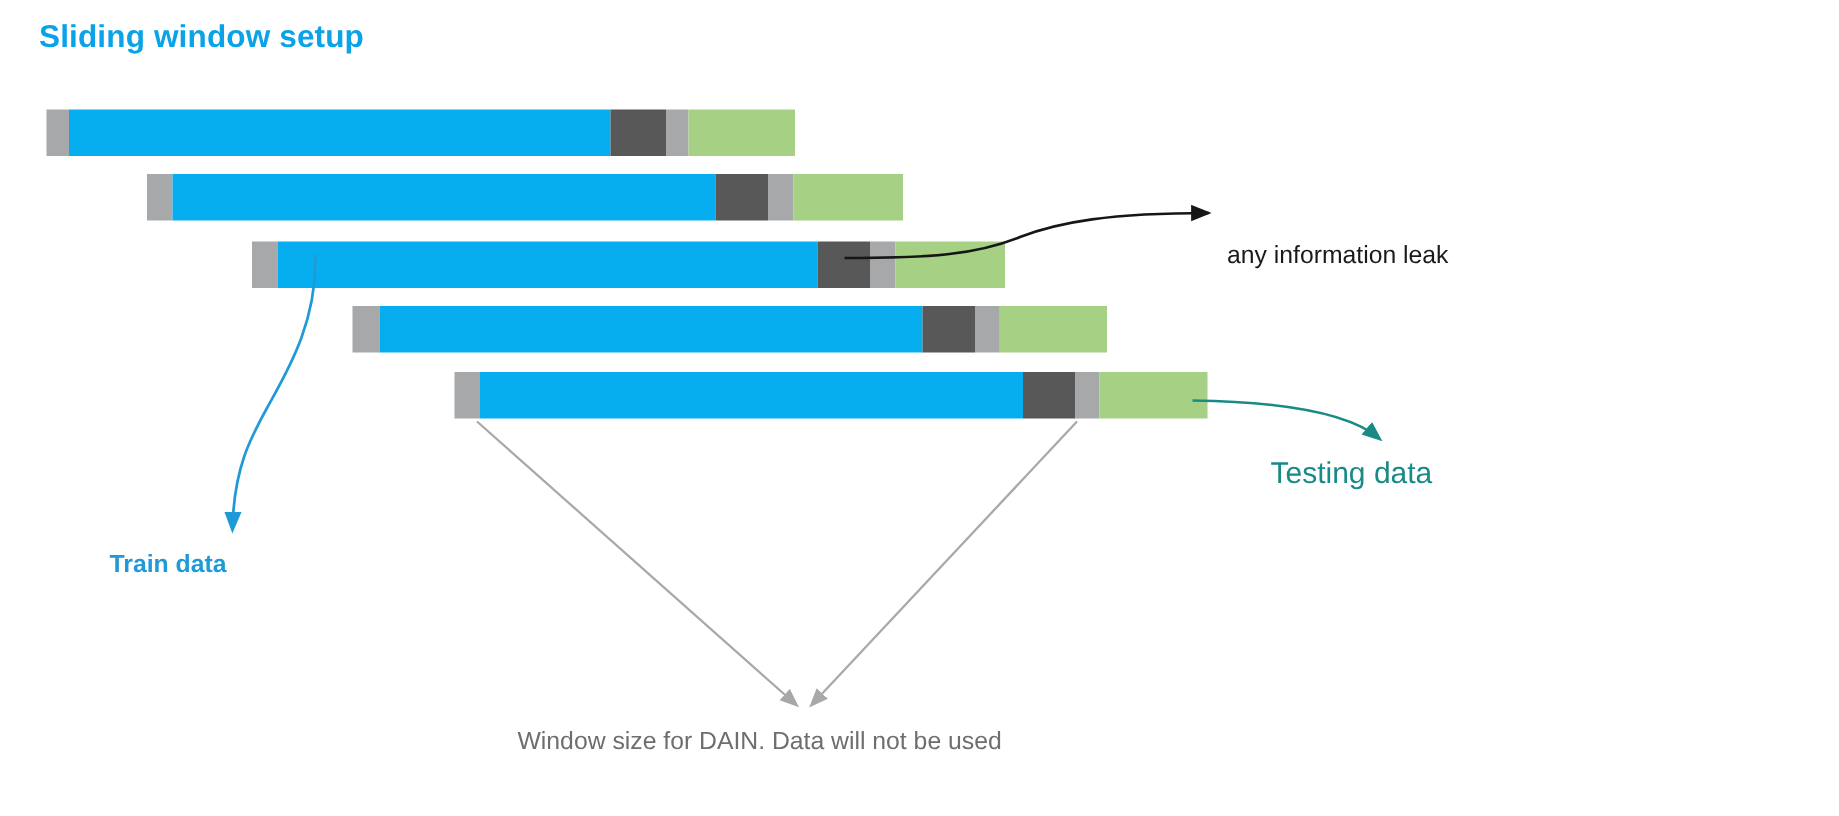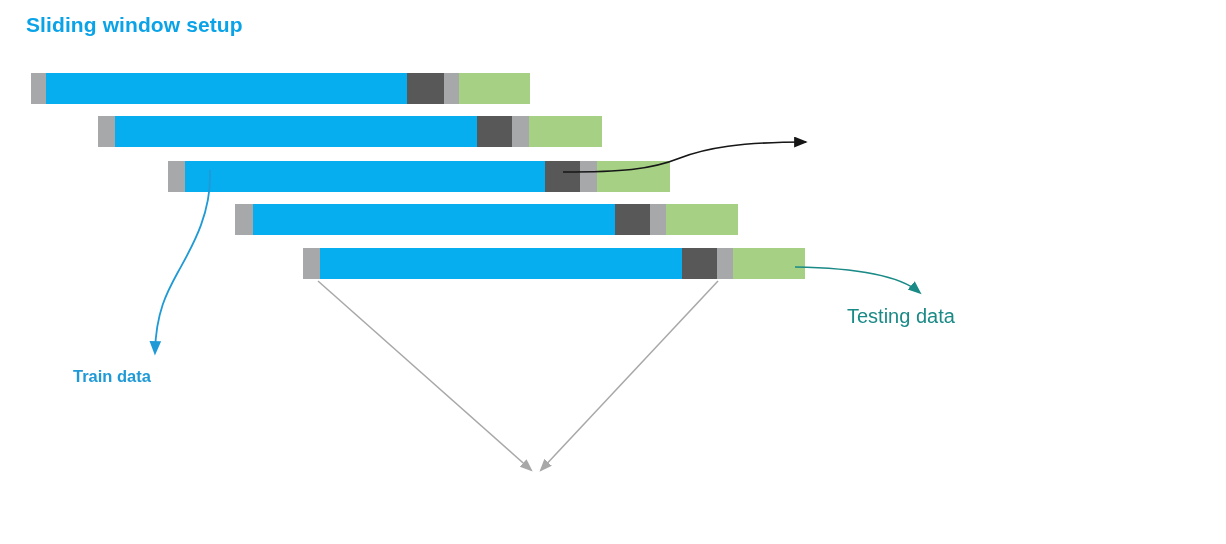--- a/index.html
+++ b/index.html
@@ -140,18 +140,20 @@
 
     <path d="M 210,170 C 212,215 190,250 178,272 C 167,292 156,312 155,352" fill="none" stroke="#1f9ad6" stroke-width="1.8" marker-end="url(#arrow-blue)"></path>
 
     <path d="M 795,267 C 860,268 900,276 919,292" fill="none" stroke="#1a8a87" stroke-width="1.7" marker-end="url(#arrow-teal)"></path>
 
     <path d="M 318,281 L 531,470" fill="none" stroke="#a8a8a8" stroke-width="1.5" marker-end="url(#arrow-gray)"></path>
     <path d="M 718,281 L 541,470" fill="none" stroke="#a8a8a8" stroke-width="1.5" marker-end="url(#arrow-gray)"></path>
   </svg>
 
   <div class="label label-gap">
+    <div>any information leak</div>
   </div>
 
   <div class="label label-train">Train data</div>
   <div class="label label-testing">Testing data</div>
+  <div class="label label-window">Window size for DAIN. Data will not be used</div>
 
 </div>
 
 </body></html>

